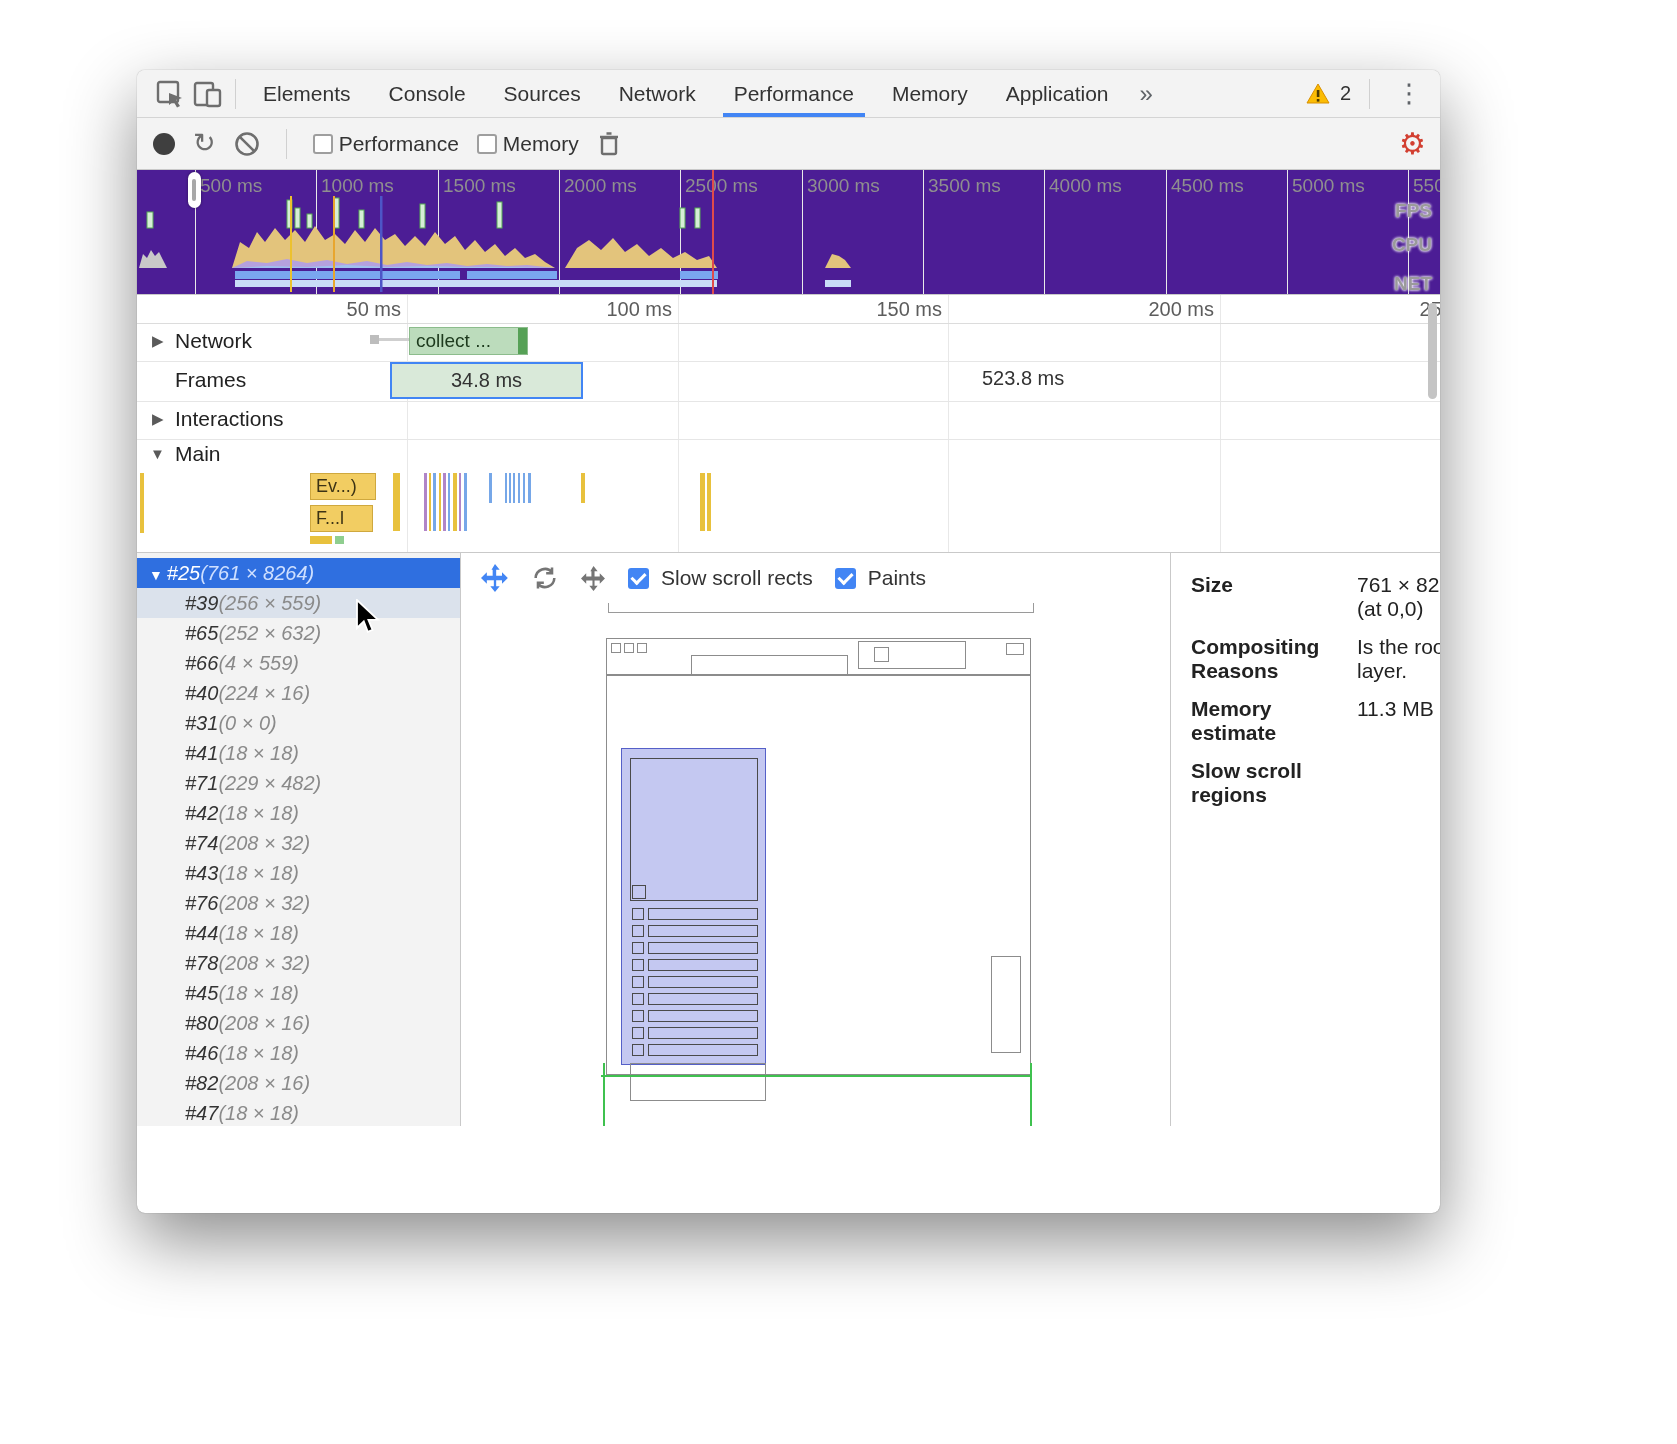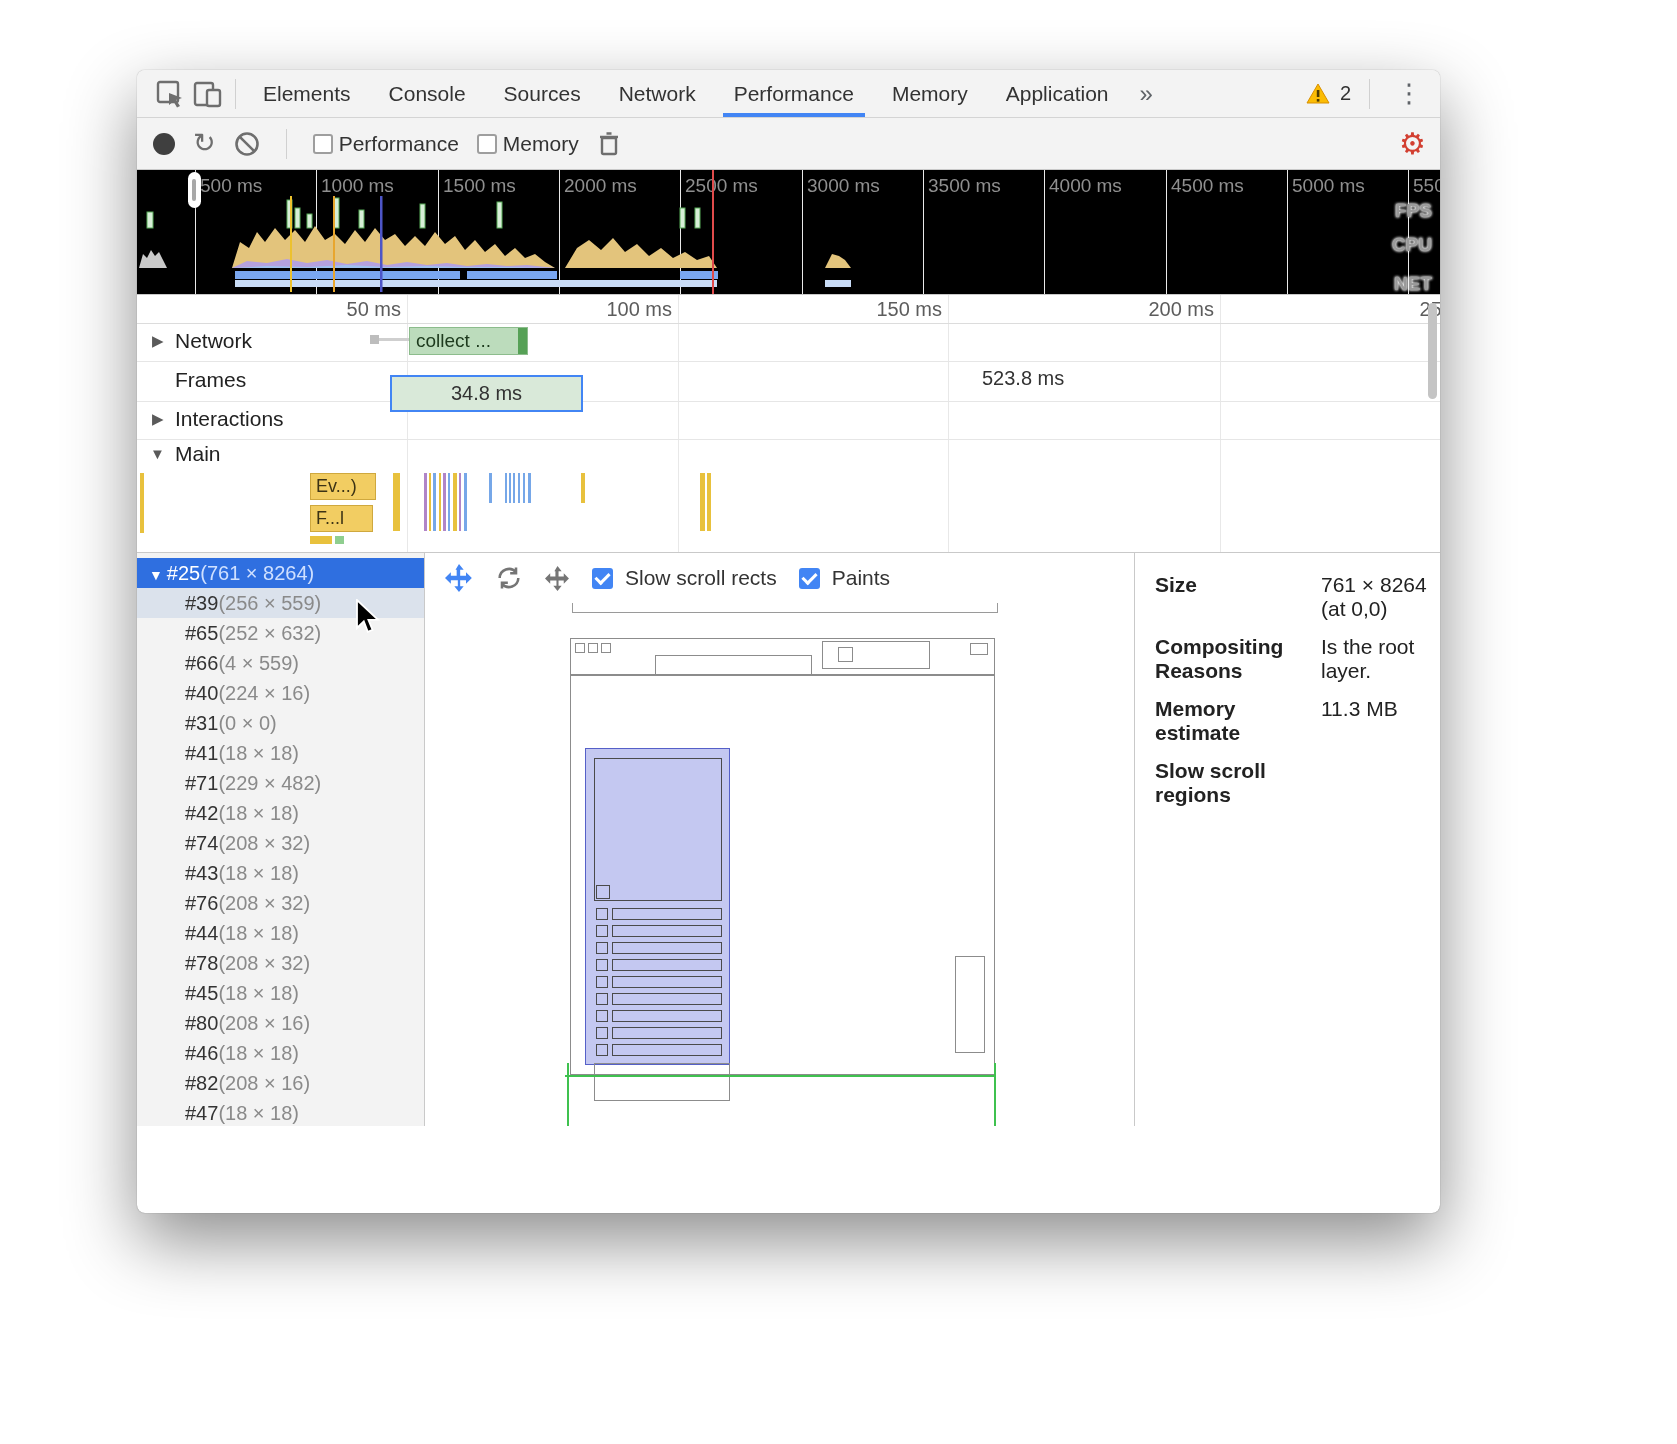--- a/index.html
+++ b/index.html
@@ -41,21 +41,21 @@
               display:flex; align-items:center; padding-left:16px; gap:18px; }
   .record-dot { width:22px; height:22px; border-radius:50%; background:#3f3f3f; }
   .glyph-btn { font-size:27px; color:#6e6e6e; line-height:1; }
   .cb { position:relative; width:20px; height:20px; border:2px solid #9e9e9e;
         border-radius:3px; background:#fff; flex:0 0 auto; }
   .cb-label { font-size:21px; color:#333; margin-left:-6px; }
   .tool-group { display:flex; align-items:center; gap:12px; }
   .gear { margin-left:auto; margin-right:14px; font-size:30px; color:#d23f31; }
 
   
-  .overview { position:relative; height:125px; background:#000000; border-bottom:1px solid #c9c9c9; overflow:hidden; }
+  .overview { position:relative; height:125px; background:#4c1d95; border-bottom:1px solid #c9c9c9; overflow:hidden; }
   .ov-grid { position:absolute; top:0; bottom:0; width:1px; background:#e9e9e9; }
   .ov-tick { position:absolute; top:5px; font-size:19px; color:#8f8f8f; white-space:nowrap; }
   .lane-label { position:absolute; right:8px; font-size:19px; font-weight:bold; color:#9a9a9a;
                 text-shadow:0 0 3px #fff, 0 0 3px #fff; }
   .ov-handle { position:absolute; left:51px; top:2px; width:13px; height:36px; background:#fff;
                border-radius:7px; box-shadow:0 0 3px rgba(0,0,0,.45); }
   .ov-handle::after { content:""; position:absolute; left:4px; top:7px; width:4px; height:22px;
                       background:#a8a8a8; border-radius:2px; }
 
   
@@ -64,41 +64,41 @@
   .fl-hline { position:absolute; left:0; right:0; height:1px; background:#e6e6e6; }
   .fl-tick { position:absolute; top:3px; width:100px; text-align:right; font-size:20px; color:#5c5c5c; }
   .row-label { position:absolute; font-size:21px; color:#222; }
   .tri { position:absolute; font-size:15px; color:#5a5a5a; }
   .net-dot { position:absolute; left:233px; top:40px; width:9px; height:9px; background:#bdbdbd; }
   .net-line { position:absolute; left:242px; top:43px; width:30px; height:3px; background:#cfcfcf; }
   .net-bar { position:absolute; left:272px; top:32px; width:119px; height:28px;
              background:#bcdcbc; border:1px solid #8cbc8c; font-size:19px; color:#1d3a1d;
              line-height:26px; padding-left:6px; overflow:hidden; white-space:nowrap; }
   .net-bar::after { content:""; position:absolute; right:0; top:0; bottom:0; width:9px; background:#56a156; }
-  .frame-sel { position:absolute; left:253px; top:80px; width:193px; height:37px;
+  .frame-sel { position:absolute; left:253px; top:67px; width:193px; height:37px;
                background:#d9e9d9; border:2px solid #4285f4; font-size:20px; color:#333;
                display:flex; align-items:center; justify-content:center; }
   .frame-other { position:absolute; left:845px; top:72px; font-size:20px; color:#333; }
   .ev-bar { position:absolute; background:#f2cd62; border:1px solid #cfa83e; font-size:18px;
             color:#3c3315; line-height:25px; padding-left:5px; overflow:hidden; white-space:nowrap; }
   .thin { position:absolute; }
   .scroll-thumb { position:absolute; left:1291px; top:8px; width:9px; height:96px;
                   background:#c4c4c4; border-radius:5px; }
 
   
   .bottomtabs { height:45px; background:#f3f3f3; border-bottom:1px solid #c9c9c9;
                 display:flex; align-items:stretch; padding-left:18px; position:relative; }
   .btab { display:flex; align-items:center; padding:0 17px; font-size:21px; color:#333; }
   .btab.active { background:#fff; border:1px solid #c2c2c2; border-bottom:none; margin-bottom:-1px; z-index:2; }
 
   
   .layers { position:relative; height:573px; display:flex; background:#fff; }
 
-  .tree { width:288px; background:#f3f3f3; border-right:1px solid #c9c9c9;
-          padding-top:5px; overflow:hidden; position:relative; flex:0 0 auto; }
+  .tree { width:324px; background:#f3f3f3; border-right:1px solid #c9c9c9;
+          padding-top:5px; overflow:hidden; position:relative; flex:0 0 auto;font-style:italic; }
   .trow { height:30px; line-height:30px; font-size:20px; color:#333;
           padding-left:48px; white-space:nowrap; position:relative; }
   .trow .tri-inline { font-size:14px; margin-right:4px; }
   .trow.root { padding-left:12px; }
   .trow.selected { background:#2f6fe0; color:#fff; }
   .trow.selected .tsize { color:#cfe0ff; }
   .trow.hovered { background:#dbe2ec; }
   .tsize { color:#8a8a8a; }
 
   .canvas-col { width:710px; position:relative; background:#fff; border-right:1px solid #c9c9c9; flex:0 0 auto; }

